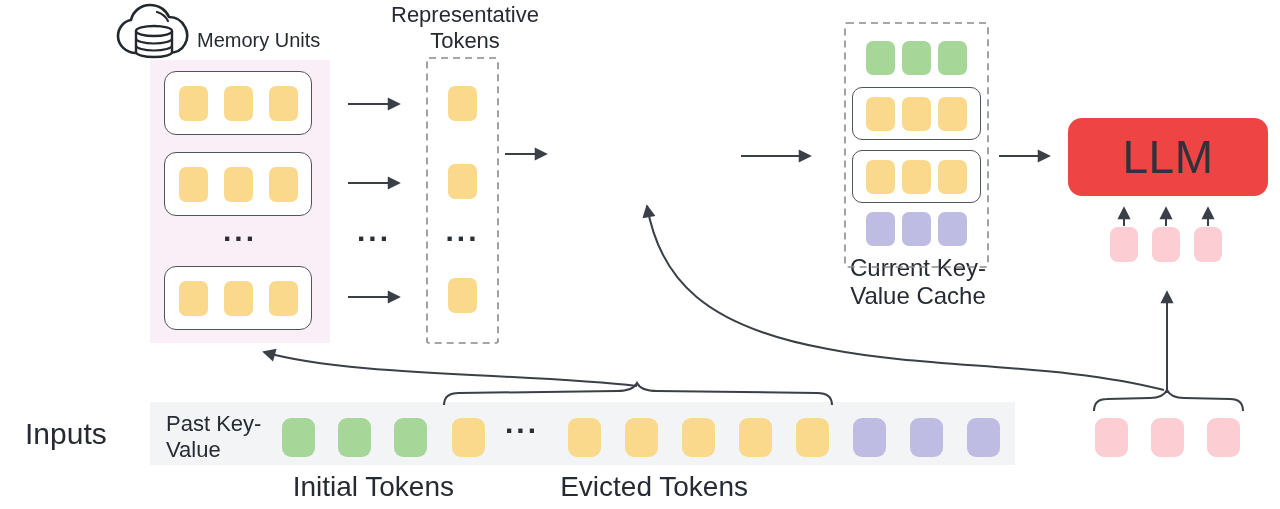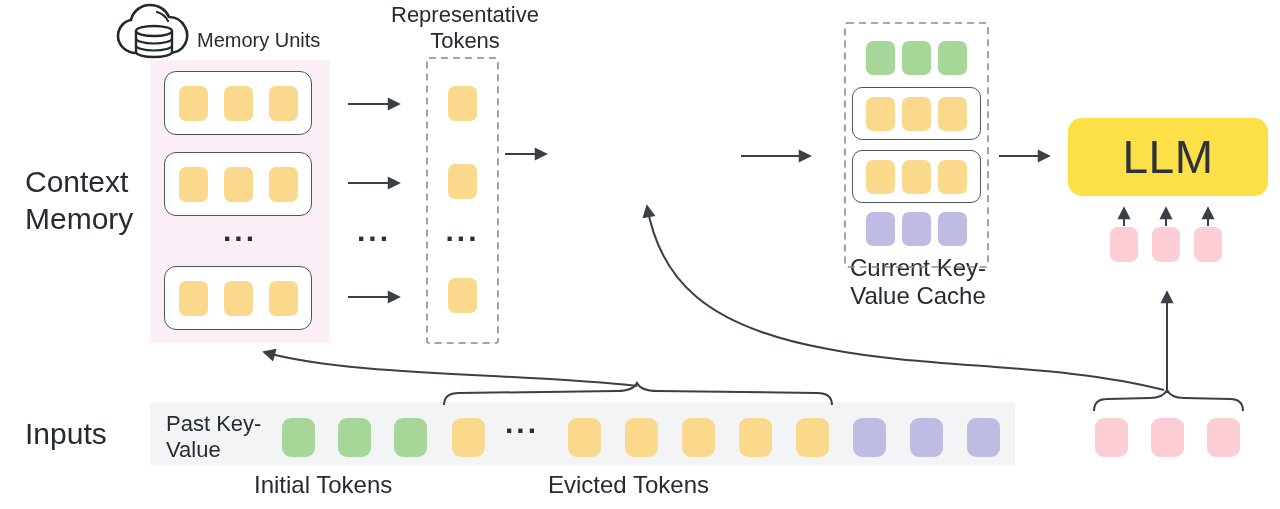--- a/index.html
+++ b/index.html
@@ -8,21 +8,21 @@
   .abs{position:absolute;}
   .lbl{color:#262b33;}
 
   
   .ctx-label{left:25px;top:163px;font-size:30px;line-height:37px;width:140px;}
   .inputs-label{left:25px;top:417px;font-size:30px;}
   .mem-units-label{left:197px;top:29px;font-size:20px;}
   .rep-label{left:385px;top:2px;width:160px;text-align:center;font-size:22px;line-height:26px;}
   .cache-label{left:822px;top:254px;width:192px;text-align:center;font-size:24px;line-height:28px;}
   .pastkv-label{left:166px;top:411px;width:125px;font-size:22px;line-height:26px;}
-  .grp-label{top:471px;width:200px;text-align:left;font-size:24px;}
+  .grp-label{top:471px;width:200px;text-align:right;font-size:28px;}
 
   
   .pink-box{left:150px;top:60px;width:180px;height:283px;}
   .mem-row{left:164px;width:148px;height:64px;background:#fff;border:1.3px solid #4e545d;border-radius:12px;
            display:flex;align-items:center;justify-content:center;gap:16px;box-sizing:border-box;}
   .mem-row .tok{width:29px;height:35px;border-radius:7px;}
 
   
   .dots{font-size:30px;font-weight:700;letter-spacing:3px;line-height:30px;color:#2a2e36;text-align:center;}
 
@@ -58,21 +58,20 @@
 
   .tok{display:inline-block;flex:0 0 auto;}
 
   #overlay{position:absolute;left:0;top:0;width:1280px;height:509px;pointer-events:none;z-index:10;}
 </style>
 </head>
 <body>
 
 <div id="canvas">
 
-  <div class="abs lbl ctx-label">Context Memory</div>
   <div class="abs lbl mem-units-label">Memory Units</div>
   <div class="abs lbl rep-label">Representative Tokens</div>
 
   <div class="abs pink-box" style="background: rgb(250, 239, 247);"></div>
   <div class="abs mem-row" style="top:71px">
       <span class="tok" style="background: rgb(251, 217, 140);"></span>
       <span class="tok" style="background: rgb(251, 217, 140);"></span>
       <span class="tok" style="background: rgb(251, 217, 140);"></span>
     </div>
   <div class="abs mem-row" style="top:152px">
@@ -116,21 +115,21 @@
       <span class="tok" style="background: rgb(251, 217, 140);"></span>
       <span class="tok" style="background: rgb(251, 217, 140);"></span>
     </div>
   <div class="abs cache-row" style="top:212px">
       <span class="tok" style="background: rgb(191, 188, 227);"></span>
       <span class="tok" style="background: rgb(191, 188, 227);"></span>
       <span class="tok" style="background: rgb(191, 188, 227);"></span>
     </div>
   <div class="abs lbl cache-label">Current Key-Value Cache</div>
 
-  <div class="abs llm-box" style="background: #fde047;">
+  <div class="abs llm-box" style="background: #ef4444;">
     <span>LLM</span>
   </div>
   <div class="abs llm-tokens">
       <span class="tok" style="background: rgb(252, 205, 211);"></span>
       <span class="tok" style="background: rgb(252, 205, 211);"></span>
       <span class="tok" style="background: rgb(252, 205, 211);"></span>
     </div>
 
   <div class="abs strip" style="background: rgb(242, 244, 245);"></div>
   <div class="abs lbl inputs-label">Inputs</div>

